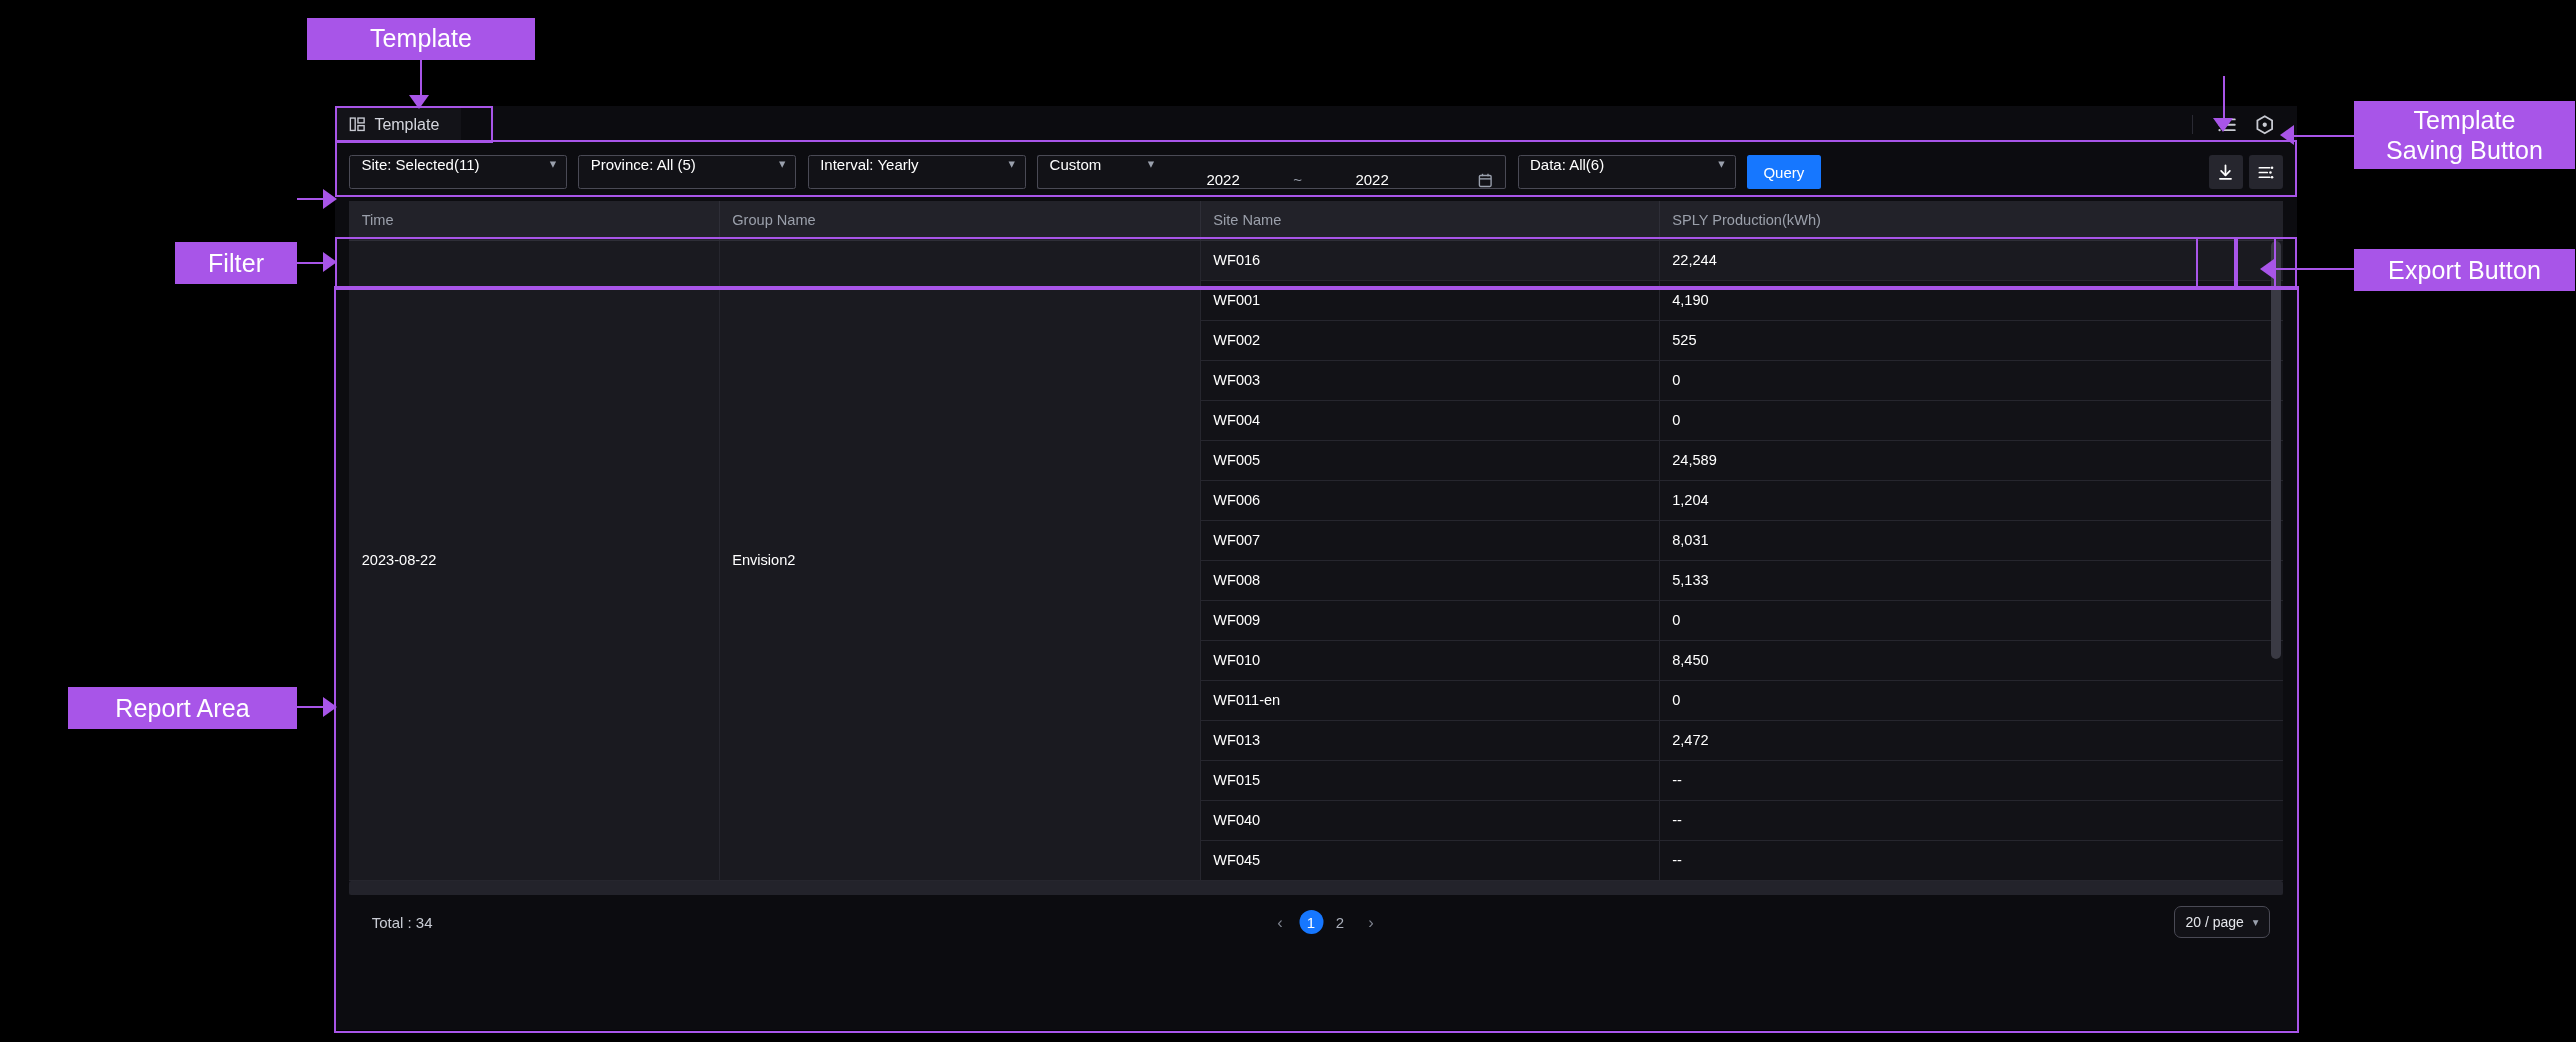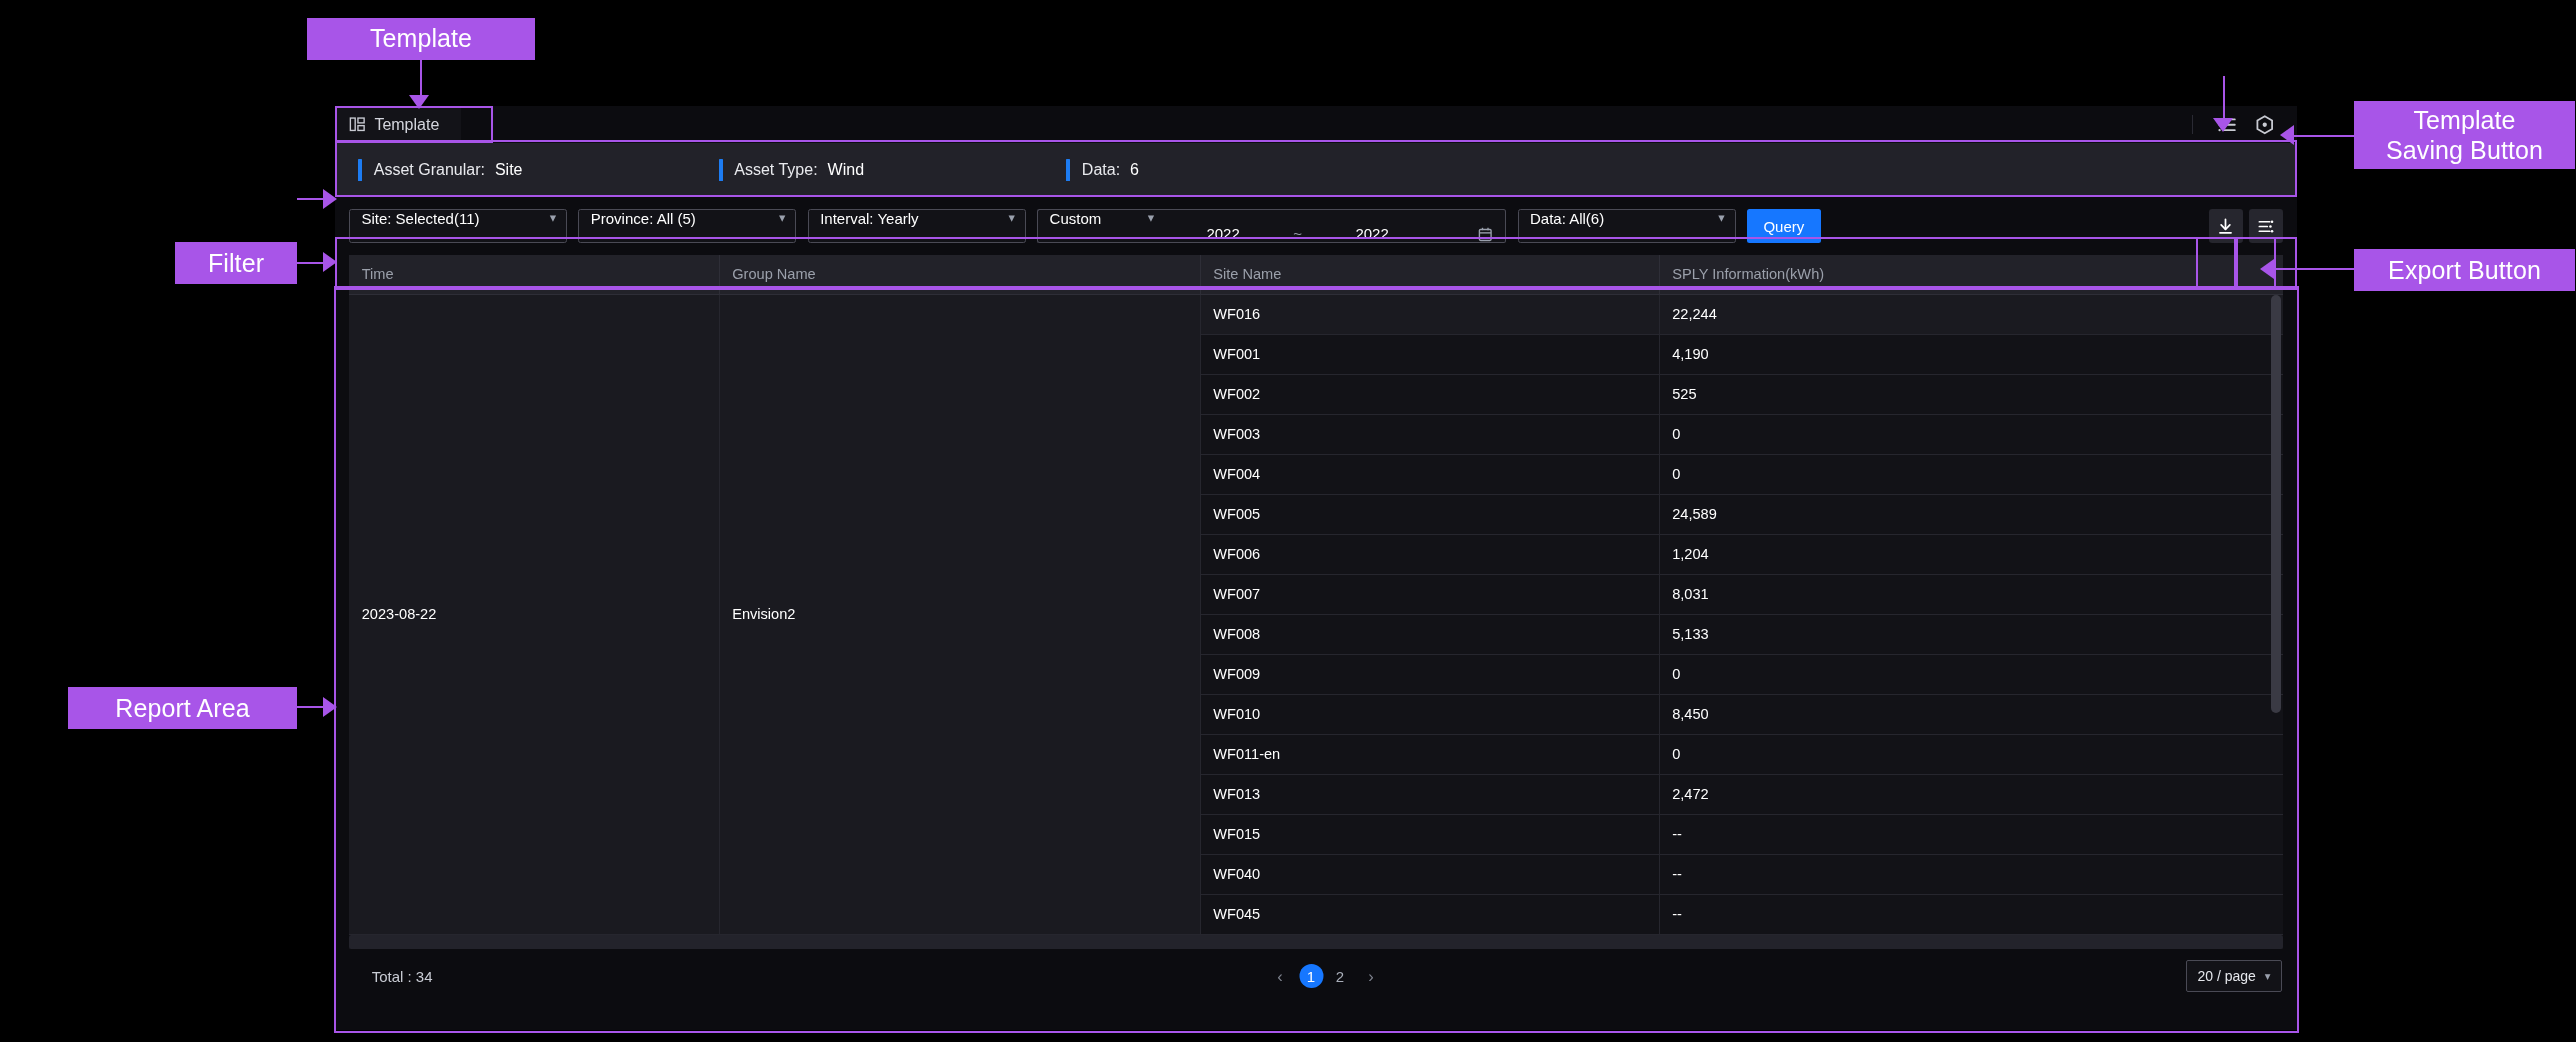--- a/index.html
+++ b/index.html
@@ -191,23 +191,23 @@
     padding: 0 17.7px 0 17.7px;
     position: relative;
     margin-left: 19px;
   }
   .total { color: #c9ccd4; font-size: 15px; }
   .pager { position: absolute; left: 50%; transform: translateX(-50%); display: flex; align-items: center; gap: 5px; }
   .pg-arrow { color: #7d828d; font-size: 16.5px; width: 28px; height: 28px; display:flex; align-items:center; justify-content:center; cursor: pointer; }
   .pg-num { width: 24px; height: 24px; border-radius: 50%; display:flex; align-items:center; justify-content:center; color:#a9aeb9; font-size:15px; cursor:pointer; }
   .pg-num.active { background: #1677ff; color: #ffffff; }
   .pagesize {
-    position: absolute; right: 15px;
+    position: absolute; right: 27px;
     width: 96px; height: 32px;
-    border: 0.6px solid #4a4a55; border-radius: 2px;
+    border: 0.6px solid #4a4a55; border-radius: 7px;
     background: #121217; color: #e5e7ec; font-size: 14px;
     display: flex; align-items: center; justify-content: center; gap: 8.9px;
     cursor: pointer;
   }
   .pagesize .chev { color: #9aa0ad; font-size: 11.4px; }
 </style>
 </head>
 <body>
 
 <div id="stage">
@@ -239,39 +239,20 @@
         </span>
         <span class="tb-ico">
           <svg viewBox="0 0 24 24" width="21.5" height="21.5" fill="none" stroke="#c8cad2" stroke-width="2">
             <polygon points="12,2.6 20.2,7.3 20.2,16.7 12,21.4 3.8,16.7 3.8,7.3"></polygon>
             <circle cx="12" cy="12" r="2.4" fill="#c8cad2" stroke="none"></circle>
           </svg>
         </span>
       </div>
     </div>
 
-    <div class="infobar">
-      <div class="info-item">
-        <span class="info-bar-mark"></span>
-        <span class="info-label">Asset Granular:</span>
-        <span class="info-value">Site</span>
-      </div>
-      <span class="sp1"></span>
-      <div class="info-item">
-        <span class="info-bar-mark"></span>
-        <span class="info-label">Asset Type:</span>
-        <span class="info-value">Wind</span>
-      </div>
-      <span class="sp2"></span>
-      <div class="info-item">
-        <span class="info-bar-mark"></span>
-        <span class="info-label">Data:</span>
-        <span class="info-value">6</span>
-      </div>
-    </div>
 
     <div class="filterbar">
       <div class="sel sel-site">
         <span>Site: Selected(11)</span>
         <span class="chev">▾</span>
       </div>
       <div class="sel sel-prov">
         <span>Province: All (5)</span>
         <span class="chev">▾</span>
       </div>
@@ -329,21 +310,21 @@
           <col class="col-time">
             <col class="col-group">
             <col class="col-site">
             <col class="col-sply">
         </colgroup>
         <thead>
           <tr>
             <th>Time</th>
             <th>Group Name</th>
             <th>Site Name</th>
-            <th>SPLY Information(kWh)</th>
+            <th>SPLY Production(kWh)</th>
           </tr>
         </thead>
         <tbody id="tbody">
             <tr class="alt">
               <td class="span-cell" rowspan="16">2023-08-22</td>
               <td class="span-cell" rowspan="16">Envision2</td>
               <td>WF016</td>
               <td>22,244</td>
             </tr>
             <tr>

